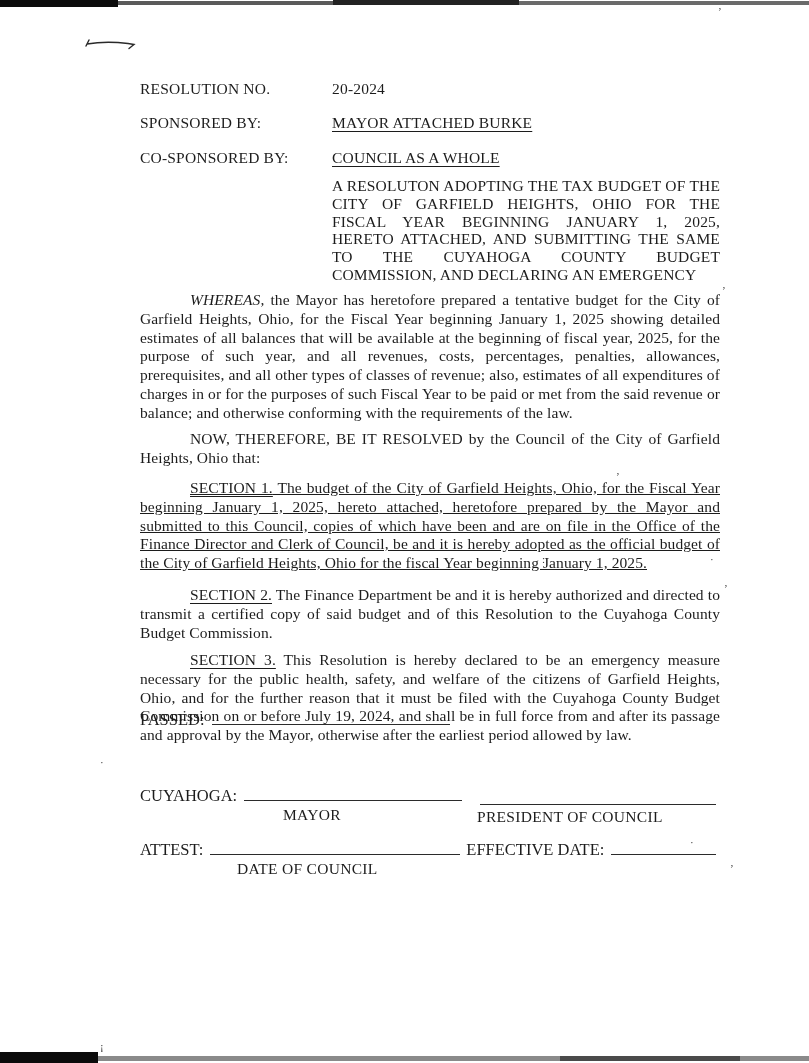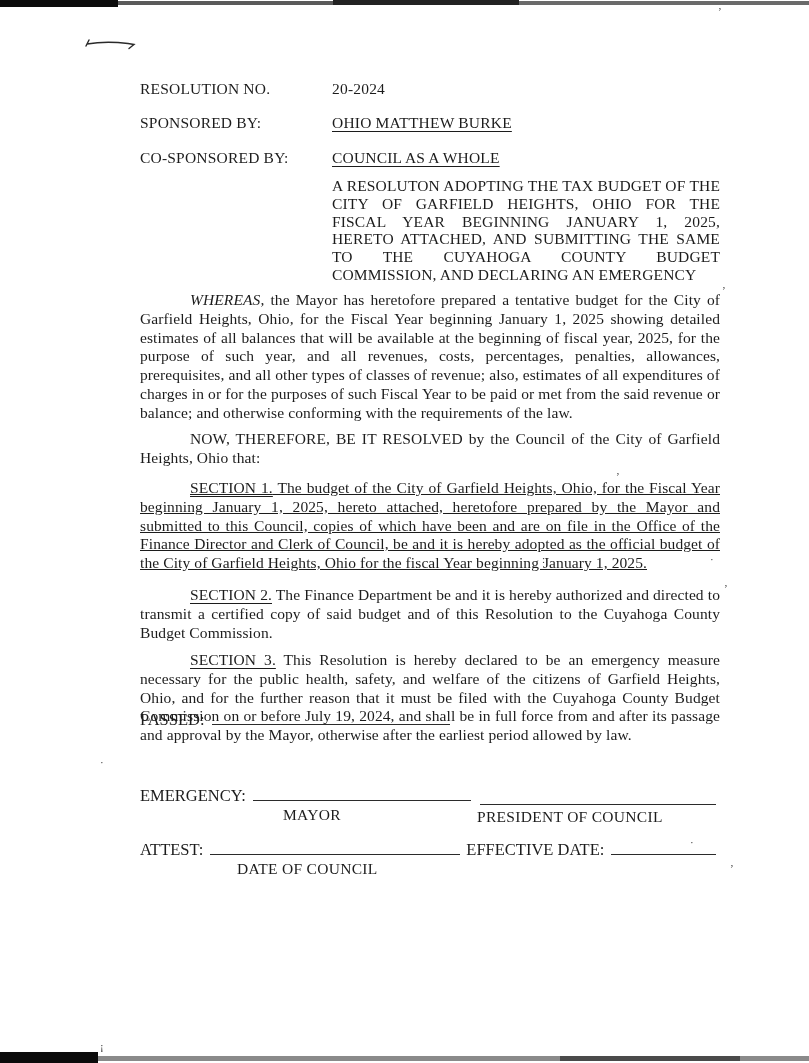--- a/index.html
+++ b/index.html
@@ -57,21 +57,21 @@
   <svg class="artifact" style="left:83px;top:37px;" width="54" height="13" viewBox="0 0 54 13">
     <path d="M3 9 L6 3 M4 7 C 16 5, 32 5, 45 6.5 M45 6.5 l6 1 l-5 4" stroke="#2a2a2a" fill="none" stroke-width="1.4" stroke-linecap="round"></path>
   </svg>
 
   <div class="hdr-row" style="top:80px;">
     <span class="hdr-label">RESOLUTION NO.</span>
     <span class="hdr-value">20-2024</span>
   </div>
   <div class="hdr-row" style="top:114px;">
     <span class="hdr-label">SPONSORED BY:</span>
-    <span class="hdr-value uline-text">OHIO MATTHEW BURKE</span>
+    <span class="hdr-value uline-text">MAYOR ATTACHED BURKE</span>
   </div>
   <div class="hdr-row" style="top:149px;font-family:Liberation Serif, serif;">
     <span class="hdr-label">CO-SPONSORED BY:</span>
     <span class="hdr-value uline-text">COUNCIL AS A WHOLE</span>
   </div>
 
   <div class="title-block">A RESOLUTON ADOPTING THE TAX BUDGET OF THE CITY OF GARFIELD HEIGHTS, OHIO FOR THE FISCAL YEAR BEGINNING JANUARY 1, 2025, HERETO ATTACHED, AND SUBMITTING THE SAME TO THE CUYAHOGA COUNTY BUDGET COMMISSION, AND DECLARING AN EMERGENCY</div>
   <div class="mark" style="left:620px;top:266px;">·</div>
 
   <div class="para" style="top:291px;">
@@ -96,21 +96,21 @@
   <div class="para" style="top:651px;">
     <span class="lead-underline">SECTION 3.</span><span>  This Resolution is hereby declared to be an emergency measure necessary for the public health, safety, and welfare of the citizens of Garfield Heights, Ohio, and for the further reason that it must be filed with the Cuyahoga County Budget Commission on or before July 19, 2024, and shall be in full force from and after its passage and approval by the Mayor, otherwise after the earliest period allowed by law.</span>
   </div>
 
   <div class="mark" style="left:100px;top:756px;">·</div>
   <div class="sig-row" style="top:710px;">
     <span>PASSED:</span><span class="uline u-passed"></span>
   </div>
 
   <div class="sig-row" style="top:786px;">
-    <span>EMERGENCY:</span><span class="uline u-approved"></span>
+    <span>CUYAHOGA:</span><span class="uline u-approved"></span>
     <span class="uline u-president" style="top:4px;"></span>
   </div>
   <span class="sig-sub" style="left:283px;top:806px;">MAYOR</span>
   <span class="sig-sub" style="left:477px;top:808px;">PRESIDENT OF COUNCIL</span>
 
   <div class="sig-row" style="top:840px;">
     <span>ATTEST:</span><span class="uline u-attest"></span><span>EFFECTIVE DATE:</span><span class="uline u-effective"></span>
   </div>
   <span class="sig-sub" style="left:237px;top:860px;">DATE OF COUNCIL</span>
   <div class="mark" style="left:690px;top:836px;">·</div>

